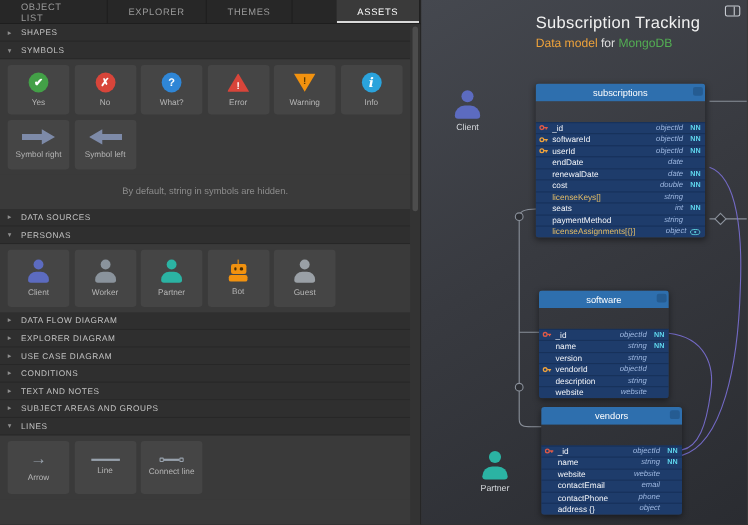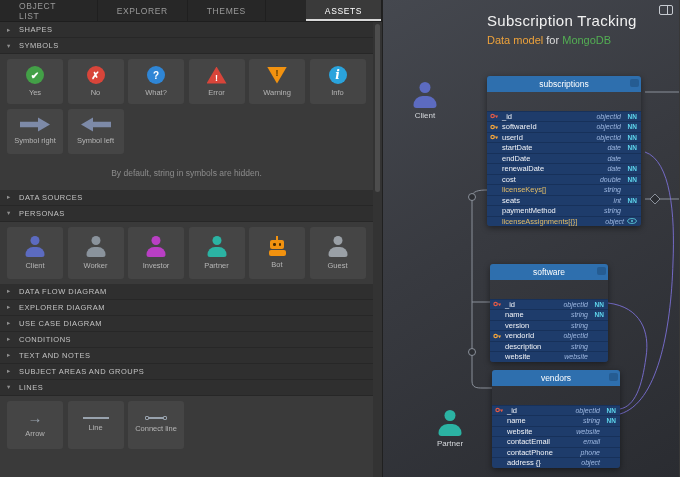--- a/index.html
+++ b/index.html
@@ -163,27 +163,20 @@
         </div>
         <div class="tile t-per">
           <div class="p-ic">
             <span class="p-head" style="background:#8a939c"></span>
               <span class="p-body" style="background:#8a939c"></span>
           </div>
           <span class="tile-label">Worker</span>
         </div>
         <div class="tile t-per">
           <div class="p-ic">
-            <span class="p-head" style="background:#b93fc4"></span>
-              <span class="p-body" style="background:#b93fc4"></span>
-          </div>
-          <span class="tile-label">Investor</span>
-        </div>
-        <div class="tile t-per">
-          <div class="p-ic">
             <span class="p-head" style="background:#2bb3a3"></span>
               <span class="p-body" style="background:#2bb3a3"></span>
           </div>
           <span class="tile-label">Partner</span>
         </div>
         <div class="tile t-per">
           <div class="bot-ic">
             <span class="bot-ant"></span>
             <span class="bot-head">
                 <span class="bot-eye"></span>
@@ -326,26 +319,20 @@
                 <circle cx="2.6" cy="4" r="1.7" fill="none" stroke="#f0a33c" stroke-width="1.2"></circle>
                 <path d="M4.4 4 H8 M6.6 4 V5.7" stroke="#f0a33c" stroke-width="1.2" fill="none"></path>
               </svg>
             </span>
           <span class="fname">userId</span>
           <span class="ftype">objectId</span>
           <span class="fnn">NN</span>
         </div>
         <div class="erow">
           <span class="row-ic"></span>
-          <span class="fname">startDate</span>
-          <span class="ftype">date</span>
-          <span class="fnn">NN</span>
-        </div>
-        <div class="erow">
-          <span class="row-ic"></span>
           <span class="fname">endDate</span>
           <span class="ftype">date</span>
           <span class="fnn"></span>
         </div>
         <div class="erow">
           <span class="row-ic"></span>
           <span class="fname">renewalDate</span>
           <span class="ftype">date</span>
           <span class="fnn">NN</span>
         </div>

